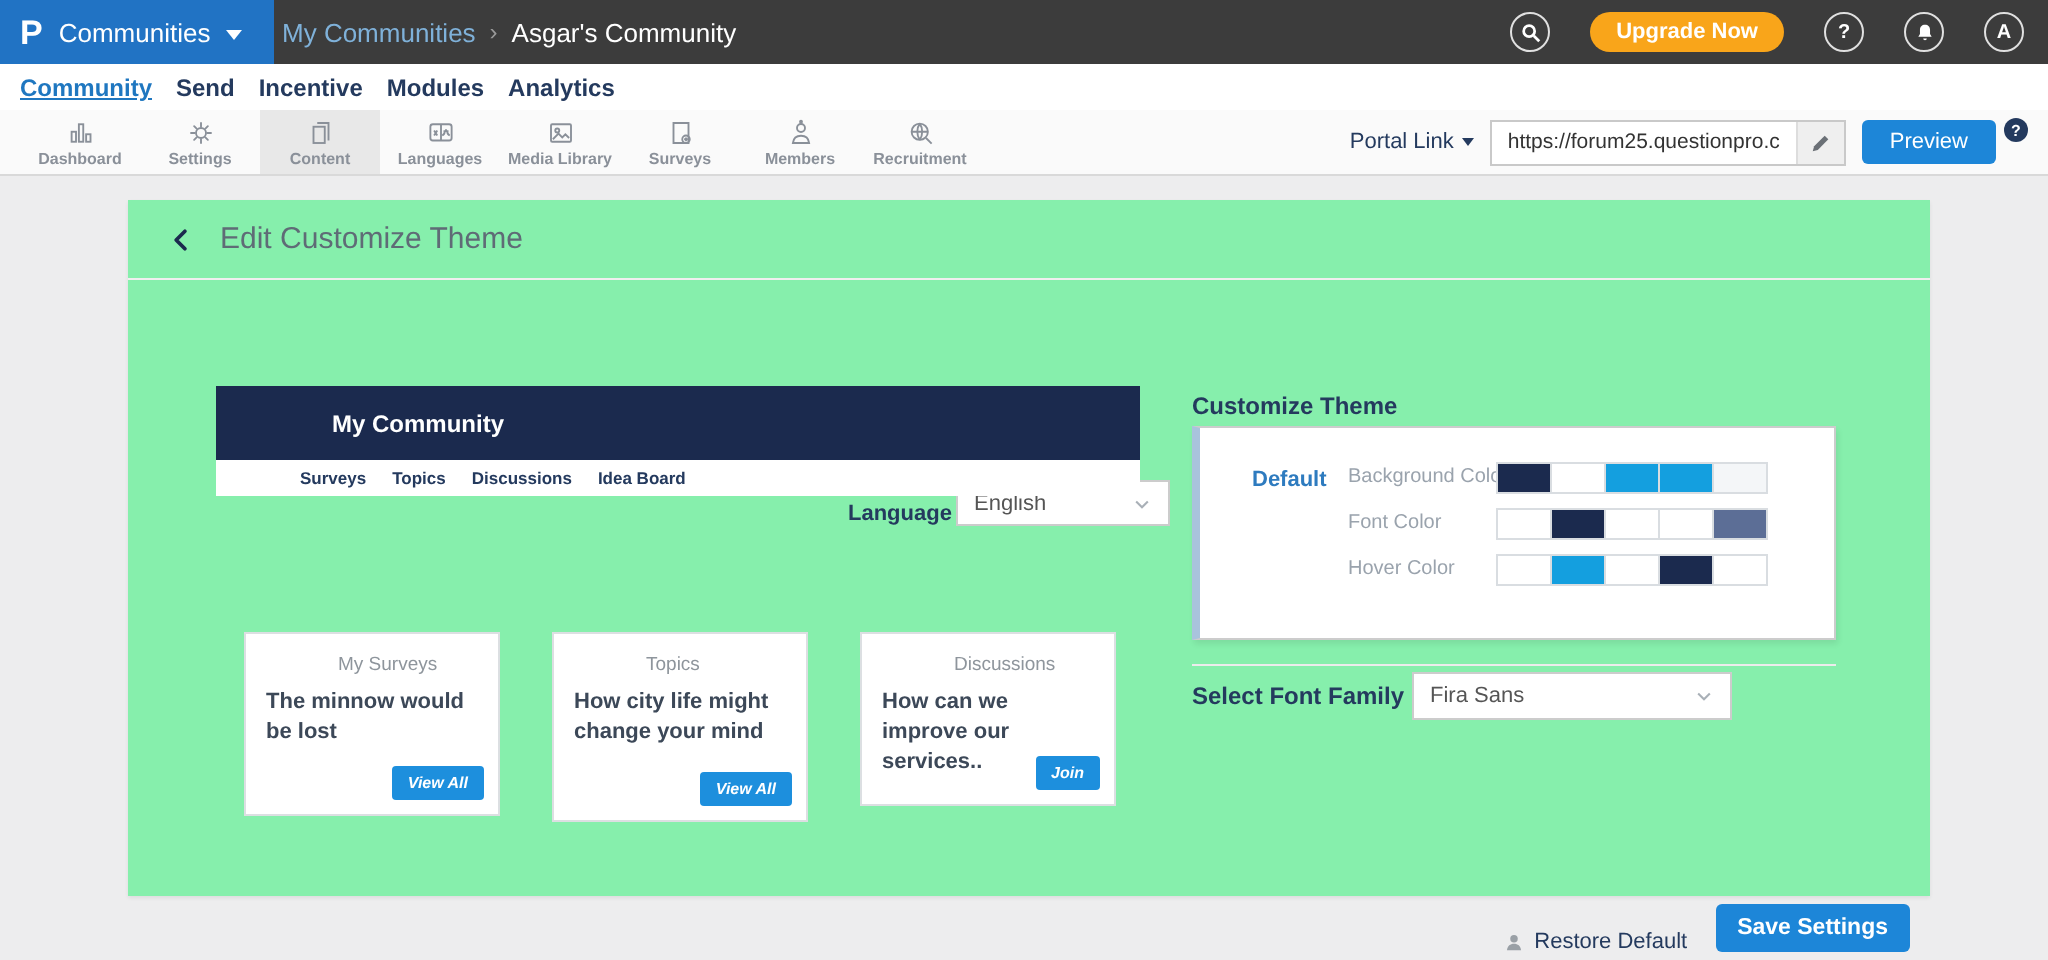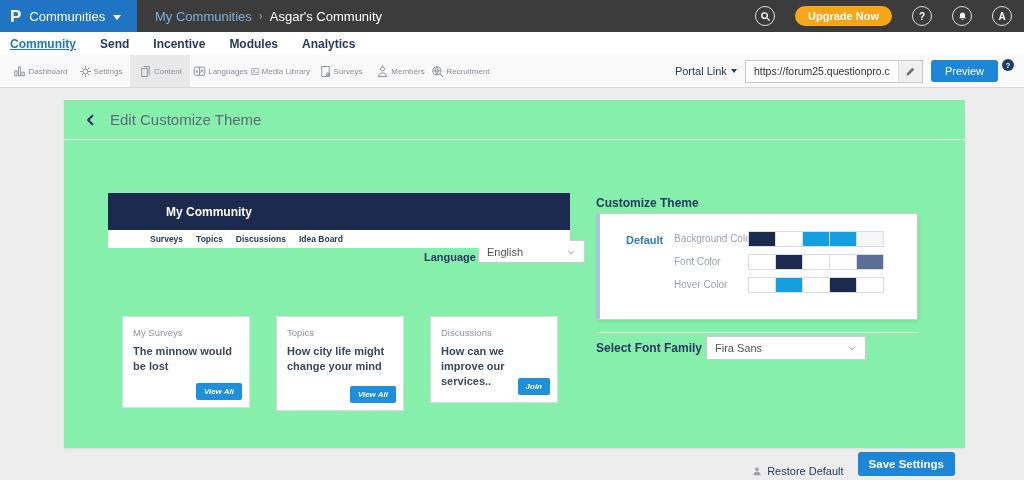--- a/index.html
+++ b/index.html
@@ -6,36 +6,36 @@
   html,body { width:1024px; height:480px; }
   body { font-family: "Liberation Sans", sans-serif; background:#ededee; overflow:hidden; }
   #canvas { position:relative; width:1024px; height:480px; background:#ededee; }
 
   
   .hdr { position:absolute; top:0; left:0; width:1024px; height:32px; background:#3c3c3c; display:flex; align-items:center; }
   .hdr-logoarea { width:137px; height:32px; background:#2173c4; display:flex; align-items:center; padding:0 10px; gap:8px; flex-shrink:0; }
   .logo-p { color:#fff; font-weight:bold; font-size:17px; line-height:1; }
   .hdr-product { color:#fff; font-size:13px; }
   .caret-dn { width:0; height:0; border-left:4px solid transparent; border-right:4px solid transparent; border-top:5px solid #fff; margin-top:2px; }
-  .crumbs { margin-left:18px; font-size:13px; display:flex; gap:7px; align-items:center; }
+  .crumbs { margin-left:4px; font-size:13px; display:flex; gap:7px; align-items:center; }
   .crumb-parent { color:#7fb1d9; }
   .crumb-sep { color:#9a9a9a; font-size:12px; }
   .crumb-cur { color:#fff; }
   .hdr-right { margin-left:auto; display:flex; align-items:center; gap:20px; padding-right:12px; }
   .circ { width:20px; height:20px; border:1.5px solid #e0e0e0; border-radius:50%; color:#fff; font-size:10px; font-weight:bold; display:flex; align-items:center; justify-content:center; cursor:pointer; }
   .upgrade { background:#f9a51a; color:#fff; font-size:11px; font-weight:bold; border:none; border-radius:11px; padding:4px 13px; cursor:pointer; }
 
   
-  .nav { position:absolute; top:32px; left:0; width:1024px; height:25px; background:#fff; border-bottom:1px solid #d9d9d9; display:flex; align-items:center; gap:24px; padding-left:10px; }
+  .nav { position:absolute; top:32px; left:0; width:1024px; height:25px; background:#fff; border-bottom:1px solid #d9d9d9; display:flex; align-items:center; gap:12px; padding-left:10px; }
   .nav-tab { font-size:12px; font-weight:bold; color:#243a5e; cursor:pointer; }
   .nav-tab.active { color:#1f77c0; text-decoration:underline; }
 
   
   .tbar { position:absolute; top:55px; left:0; width:1024px; height:33px; background:#fafafa; border-bottom:1px solid #d9d9d9; display:flex; align-items:stretch; padding-left:10px; }
-  .tb-item { width:60px; display:flex; flex-direction:row; align-items:center; justify-content:center; gap:1px; cursor:pointer; }
+  .tb-item { width:60px; display:flex; flex-direction:column; align-items:center; justify-content:center; gap:1px; cursor:pointer;font-weight:bold; }
   .tb-item.active { background:#e8e8e8; }
   .tb-item svg { stroke:#8a9099; fill:none; stroke-width:1.5; }
   .tb-label { font-size:8px; color:#8a9099; white-space:nowrap; }
   .tb-right { margin-left:auto; display:flex; align-items:center; gap:8px; padding-right:10px; }
   .portal-lbl { font-size:11px; color:#243a5e; display:flex; align-items:center; gap:4px; cursor:pointer; }
   .caret-dn-sm { width:0; height:0; border-left:3.5px solid transparent; border-right:3.5px solid transparent; border-top:4px solid #243a5e; }
   .portal-box { display:flex; align-items:center; width:178px; height:23px; border:1px solid #c9c9c9; background:#fff; }
   .portal-input { flex:1; border:none; outline:none; font-size:10.5px; color:#333; padding:0 8px; font-family:"Liberation Sans",sans-serif; background:transparent; min-width:0; }
   .pencil-btn { width:24px; height:100%; background:#efefef; border-left:1px solid #ddd; display:flex; align-items:center; justify-content:center; cursor:pointer; }
   .btn-preview { background:#1d86d8; color:#fff; border:none; border-radius:3px; font-size:11px; padding:5px 14px; cursor:pointer; }
@@ -58,21 +58,21 @@
   .pv-tab { font-size:8.5px; font-weight:bold; color:#243a5e; cursor:pointer; }
   .pv-banner { position:absolute; left:44px; top:148px; width:462px; height:43px; background:#149fdf; display:flex; align-items:center; padding-left:14px; gap:18px; }
   .pv-avatar { width:36px; height:36px; border-radius:50%; background:#fff; display:flex; align-items:flex-end; justify-content:center; overflow:hidden; }
   .pv-name { color:#fff; font-size:12.5px; font-weight:bold; line-height:1.3; }
   .pv-since { color:#fff; font-size:9px; font-weight:bold; }
   .pv-cards { position:absolute; left:58px; top:216px; display:flex; gap:26px; align-items:flex-start; }
   .pv-card { width:128px; background:#fff; border:1px solid #dcdfe2; position:relative; padding:10px 10px 26px 10px; }
   .pv-card.c1 { height:92px; }
   .pv-card.c2 { height:95px; }
   .pv-card.c3 { height:87px; }
-  .pv-cat { font-size:9.5px; color:#8e959c; margin-bottom:6px; }
+  .pv-cat { font-size:9.5px; color:#8e959c; margin-bottom:6px;margin-left:36px; }
   .pv-ct { font-size:11px; color:#3c4858; font-weight:bold; line-height:1.35; }
   .pv-act { position:absolute; right:7px; bottom:7px; background:#1d8fdd; color:#fff; border:none; font-size:8px; font-style:italic; font-weight:bold; padding:4px 8px; border-radius:2px; cursor:pointer; }
 
   
   .cz-hd { position:absolute; left:532px; top:96px; font-size:12px; font-weight:bold; color:#243a5e; }
   .cz-panel { position:absolute; left:532px; top:113px; width:322px; height:107px; background:#fff; border:1px solid #ccc; border-left:4px solid #a9c3dd; box-shadow:1px 2px 3px rgba(0,0,0,.08); }
   .cz-default { position:absolute; left:26px; top:20px; font-size:11px; font-weight:bold; color:#2e7bbf; cursor:pointer; }
   .cz-row { position:absolute; left:0; width:100%; height:16px; }
   .cz-row-lbl { position:absolute; left:74px; top:0; font-size:10px; color:#9aa3ad; line-height:16px; }
   .cz-swatches { position:absolute; left:148px; top:0; display:flex; }

